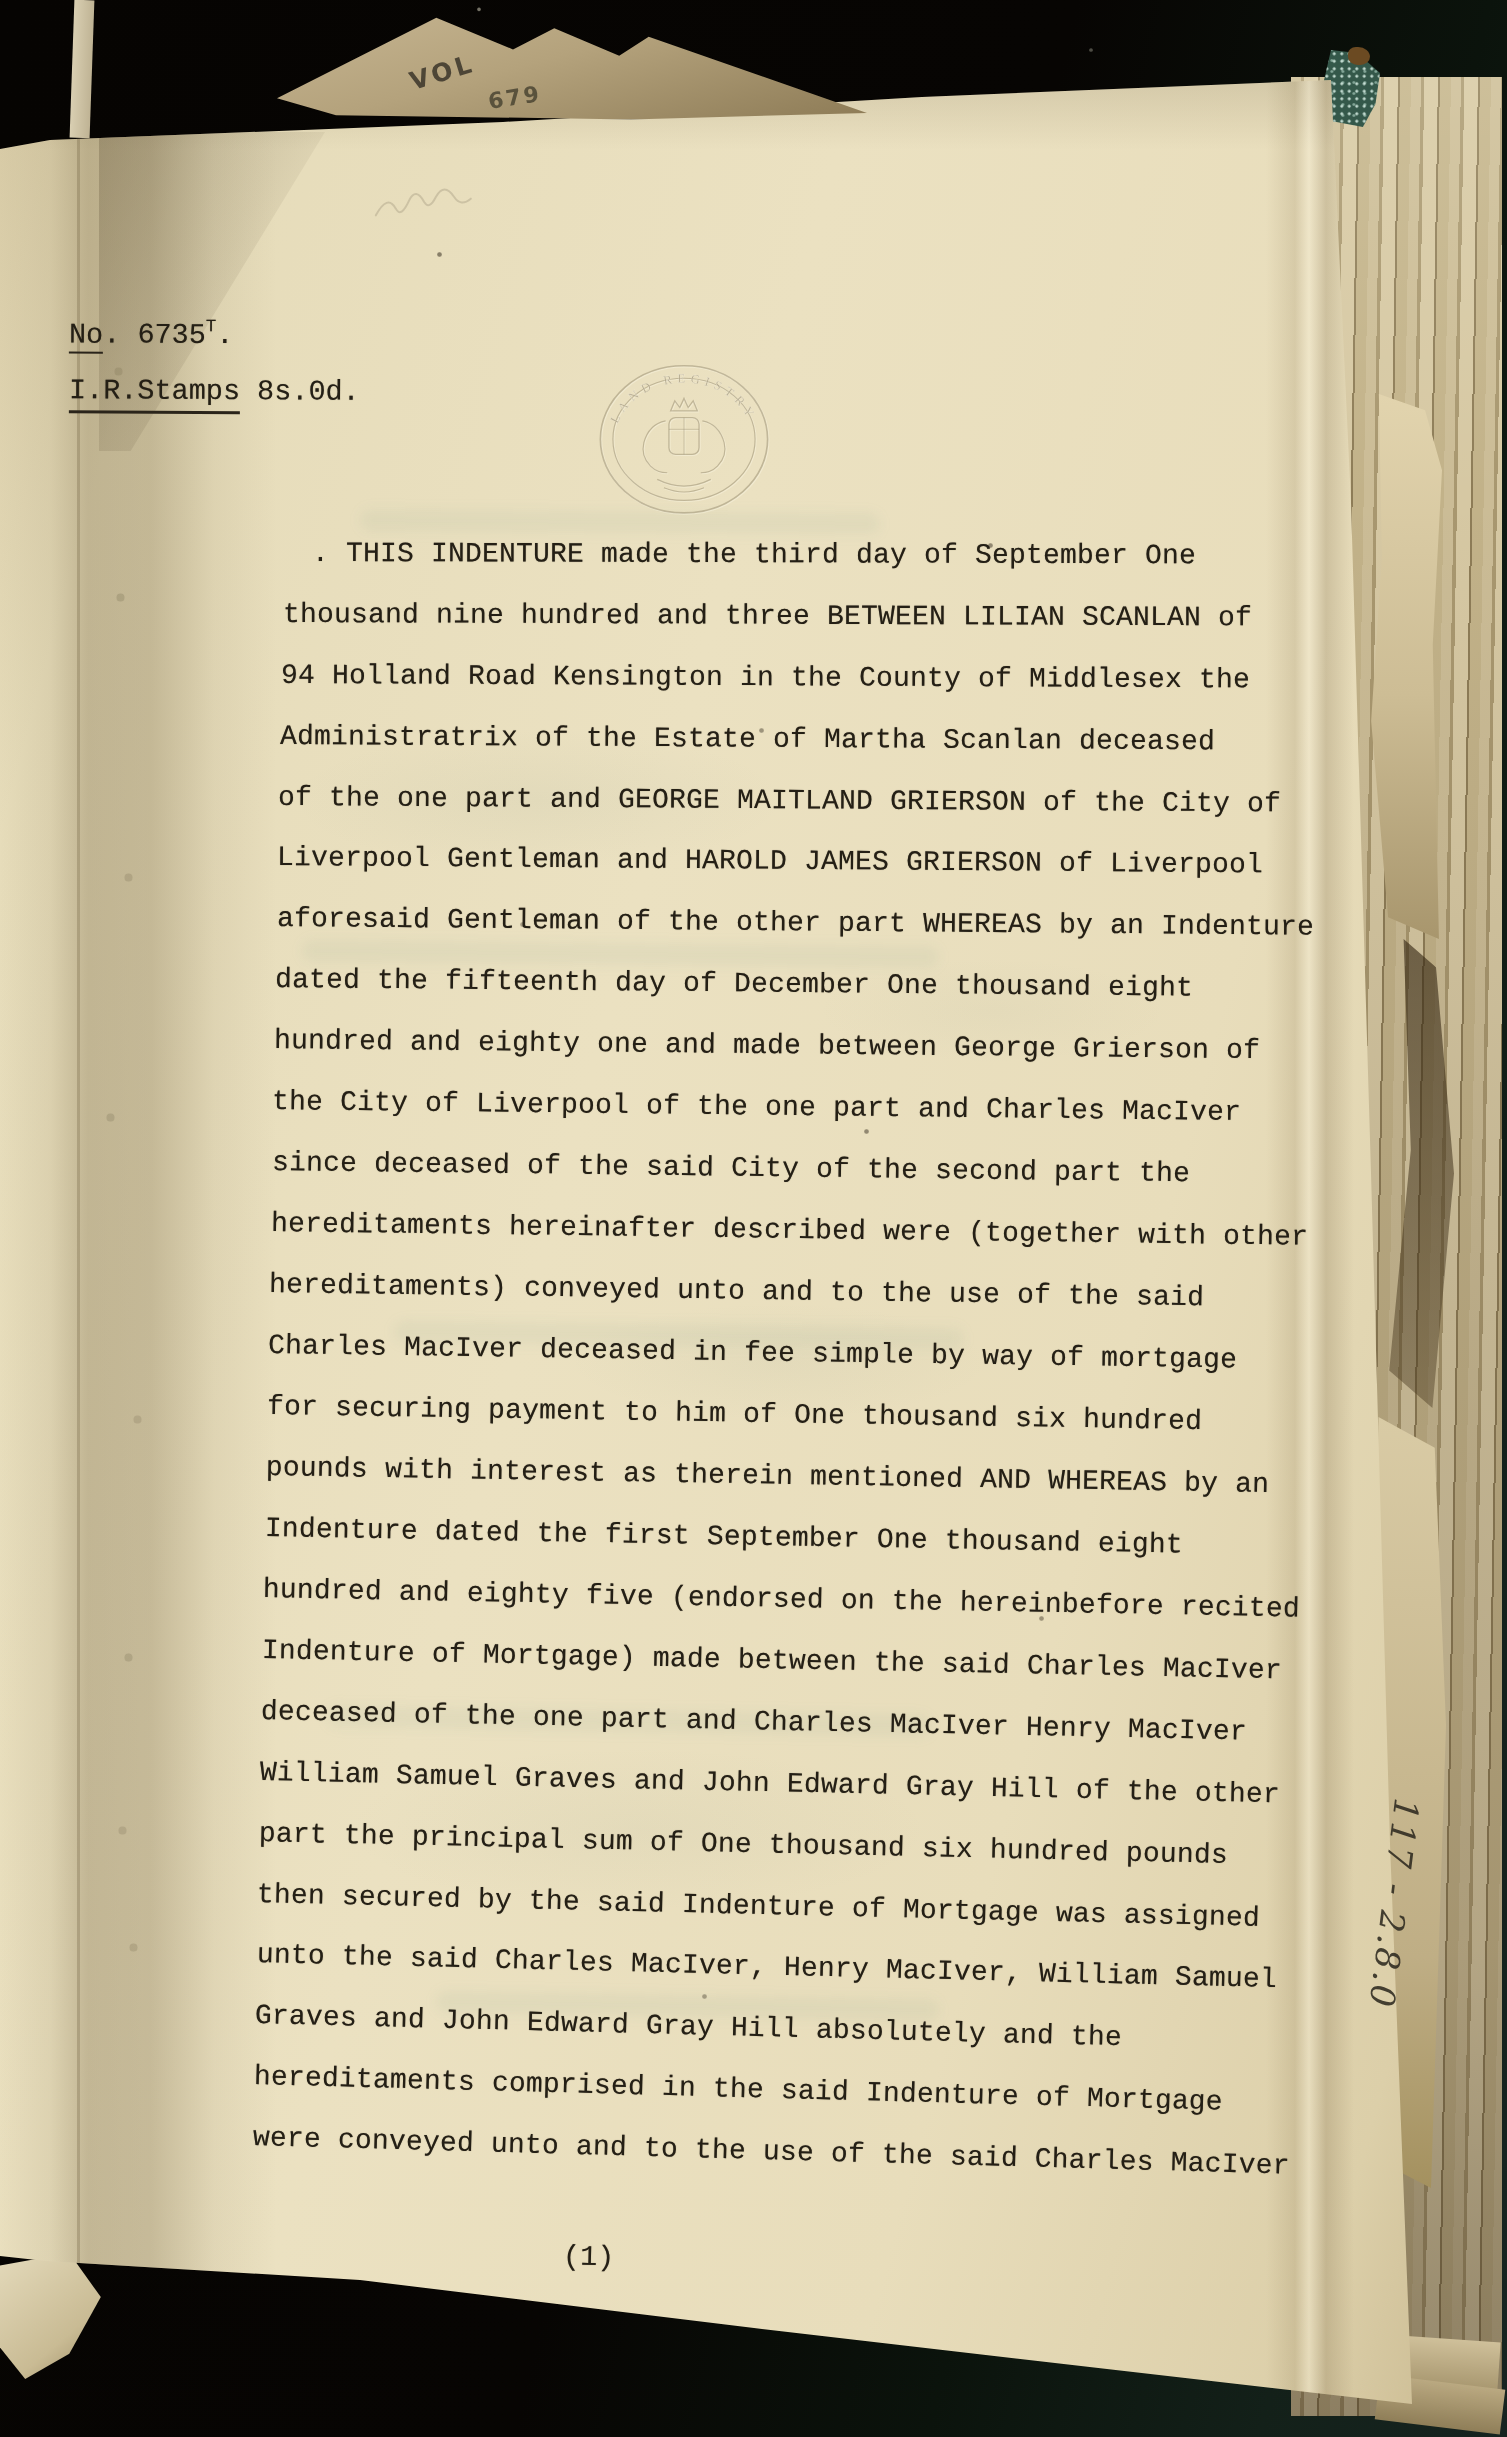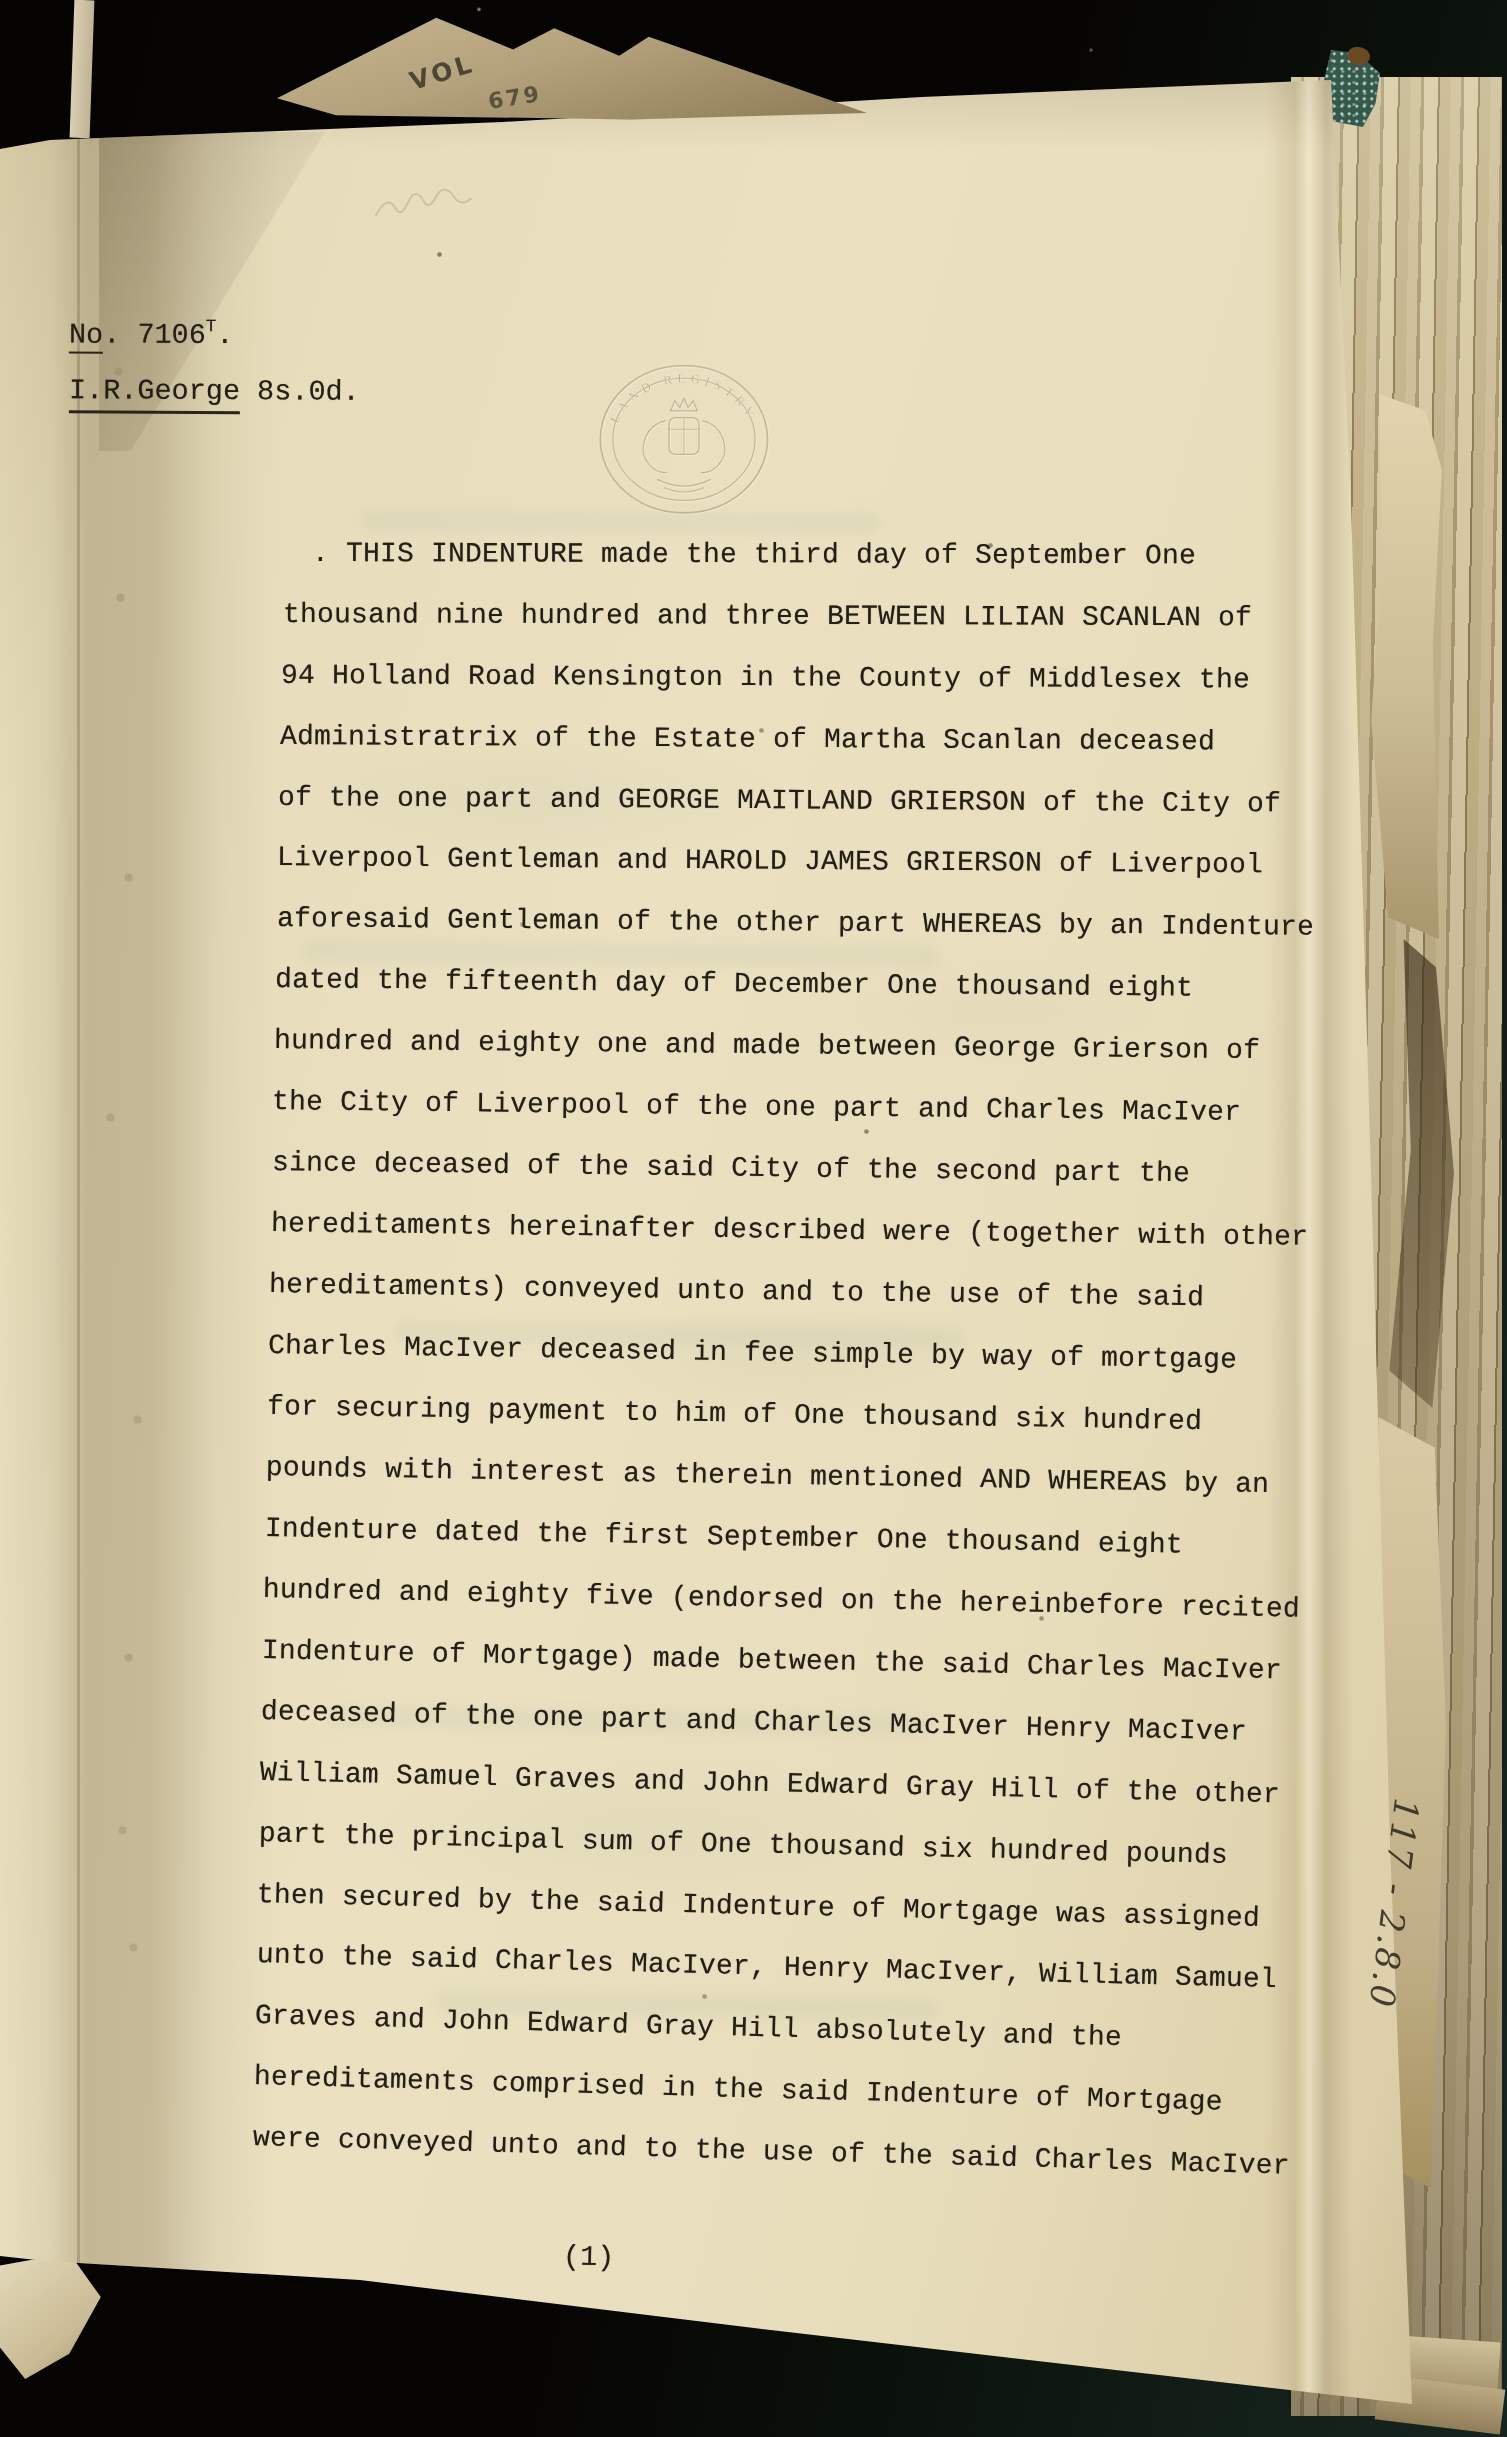--- a/index.html
+++ b/index.html
@@ -134,22 +134,22 @@
     <div class="corner-shadow"></div>
     <div class="gutter-crease"></div>
     <div class="ghost g1"></div>
     <div class="ghost g2"></div>
     <div class="ghost g3"></div>
     <div class="ghost g4"></div>
     <div class="ghost g5"></div>
     <div class="margin-marks"></div>
     <div class="specks"></div>
 
-    <div class="doc-no"><span class="u1">No</span><span>. 7106</span><sup>T</sup><span>.</span></div>
-    <div class="stamps"><span class="u2">I.R.George</span><span> 8s.0d.</span></div>
+    <div class="doc-no"><span class="u1">No</span><span>. 6735</span><sup>T</sup><span>.</span></div>
+    <div class="stamps"><span class="u2">I.R.Stamps</span><span> 8s.0d.</span></div>
 
     <svg class="scribble" viewBox="0 0 140 60">
       <path d="M8 40 q14 -26 24 -8 q6 12 16 -10 q8 -16 18 2 q6 10 14 -6 q10 -18 22 0 q8 12 20 2" fill="none" stroke="rgba(110,100,80,.45)" stroke-width="2.4" stroke-linecap="round"></path>
     </svg>
 
     <svg class="seal" viewBox="0 0 232 200">
       <defs>
         <path id="sealArc" d="M 32 104 A 84 74 0 0 1 200 104" fill="none"></path>
       </defs>
       <g fill="none" stroke="rgba(150,138,108,.6)" stroke-width="2" style="filter:drop-shadow(1px 1px 0 rgba(255,252,238,.8));">

